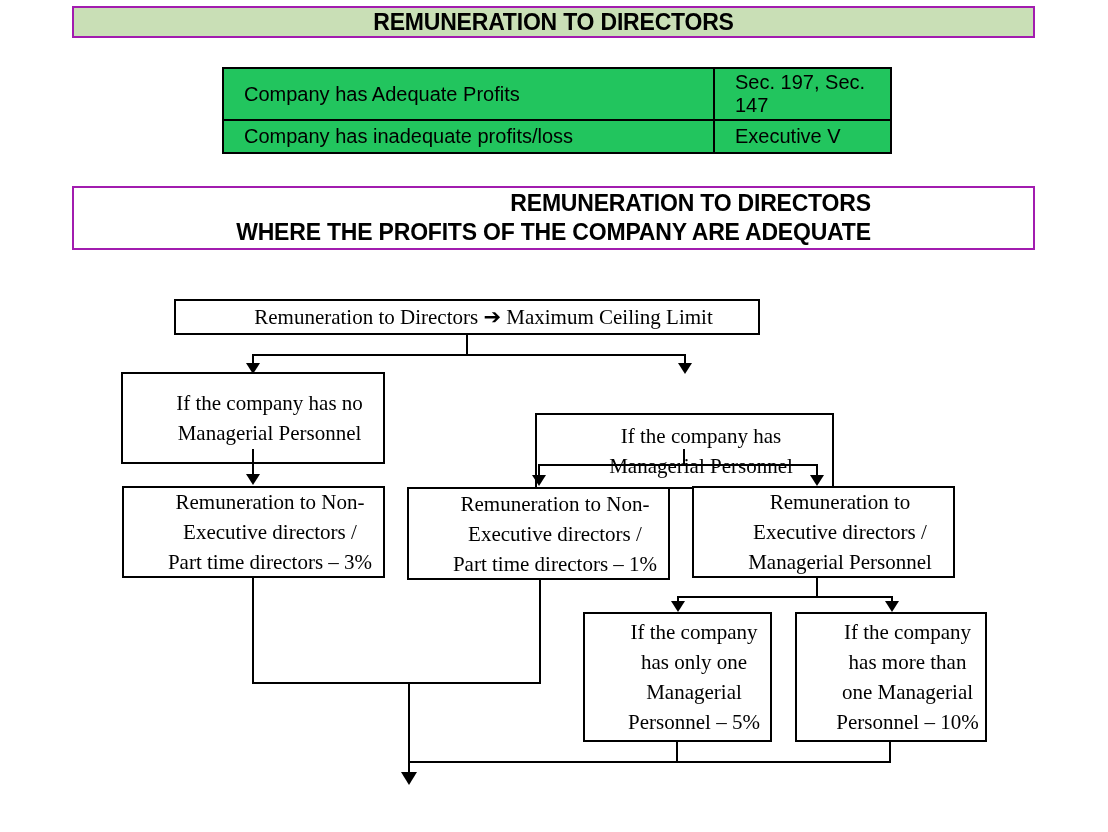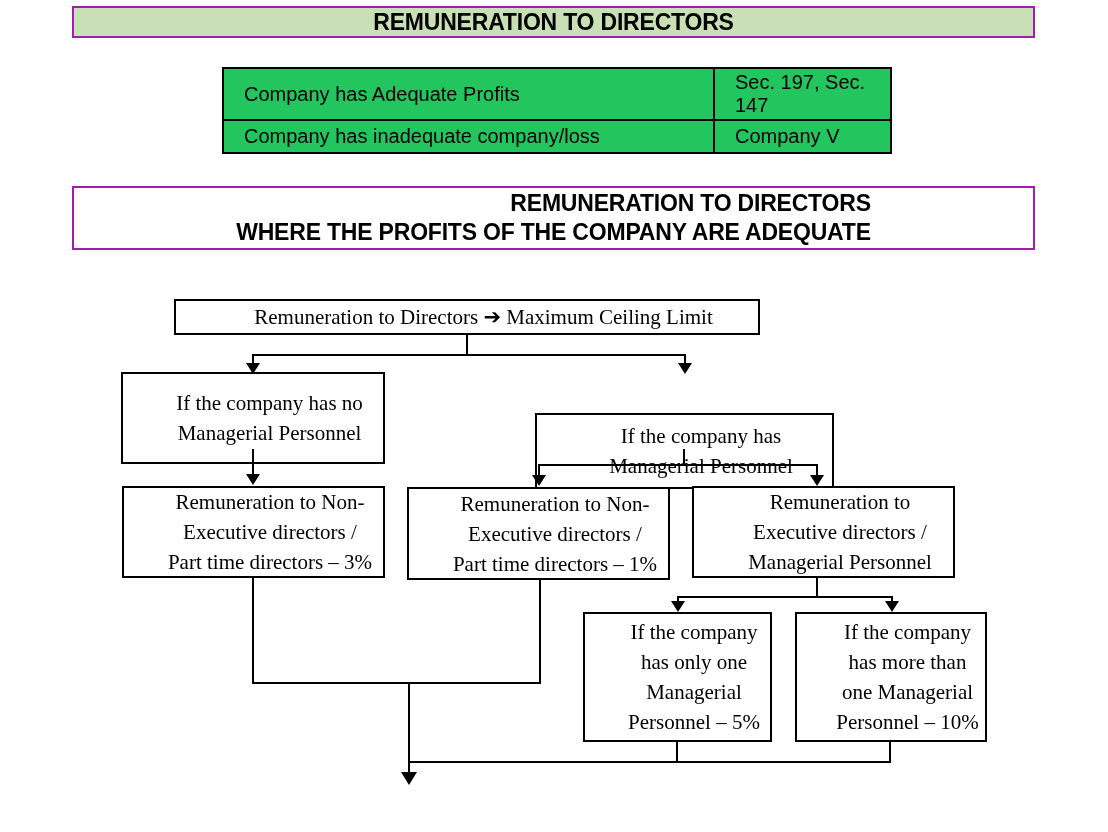--- a/index.html
+++ b/index.html
@@ -76,22 +76,22 @@
 
   <div id="banner" class="hdr" style="background: rgb(201, 223, 182);">REMUNERATION TO DIRECTORS</div>
 
   <table id="reftable">
     <tbody>
         <tr>
       <td class="col-cond">Company has Adequate Profits</td>
       <td>Sec. 197, Sec. 147</td>
     </tr>
     <tr>
-      <td class="col-cond">Company has inadequate company/loss</td>
-      <td>Company V</td>
+      <td class="col-cond">Company has inadequate profits/loss</td>
+      <td>Executive V</td>
     </tr>
   </tbody>
     </table>
 
   <div id="header2" class="hdr">REMUNERATION TO DIRECTORS
 WHERE THE PROFITS OF THE COMPANY ARE ADEQUATE</div>
 
   <div id="n-root" class="flow-box">Remuneration to Directors ➔ Maximum Ceiling Limit</div>
   <div id="n-no-mp" class="flow-box">If the company has no
 Managerial Personnel</div>

